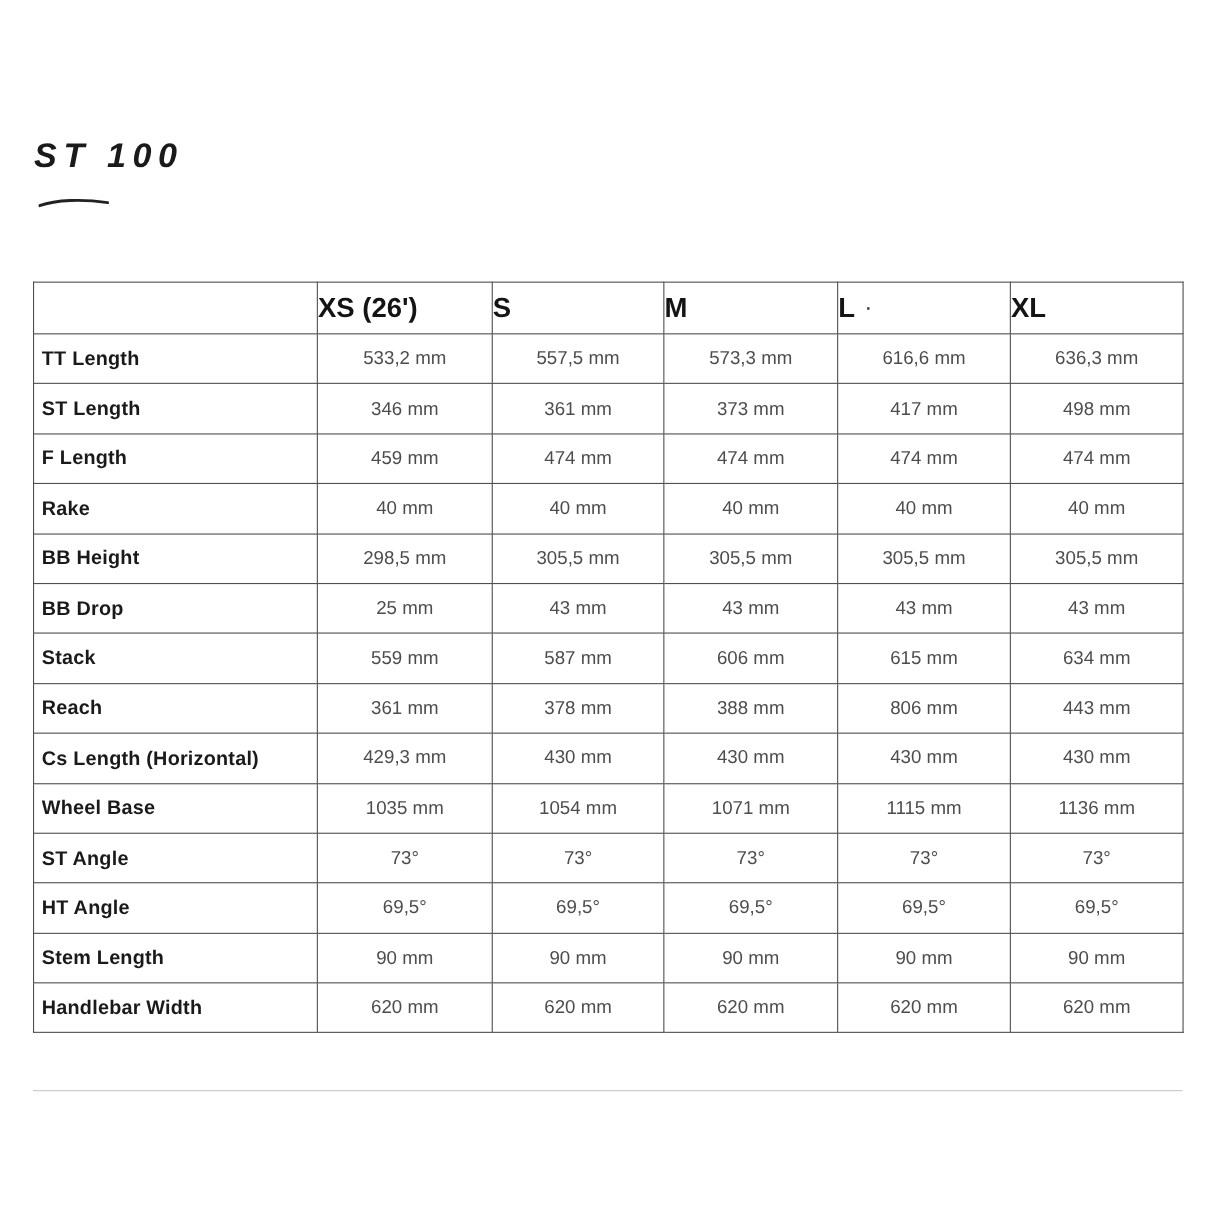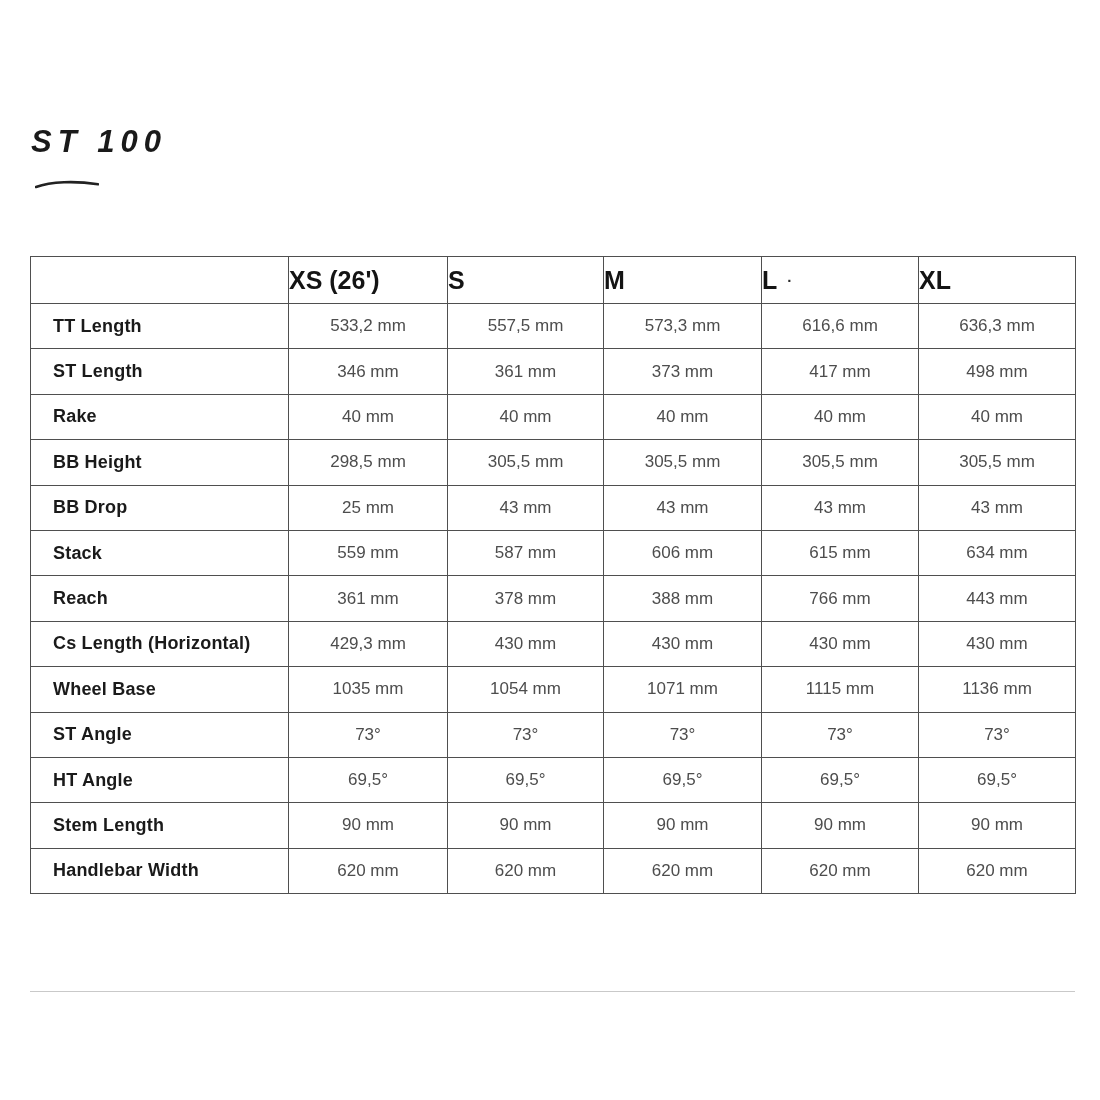--- a/index.html
+++ b/index.html
@@ -57,21 +57,21 @@
     letter-spacing:0px;
   }
   .spec-table tbody td{
     height:45.4px;
   }
   .label-cell{
     font-size:18px;
     font-weight:700;
     color:var(--text-primary);
     text-align:left;
-    padding-left:22px;
+    padding-left:7px;
     letter-spacing:0.2px;
   }
   .value-cell{
     font-size:17px;
     font-weight:400;
     color:var(--text-values);
     text-align:center;
   }
   .header-dot{
     font-size:15px;
@@ -129,20 +129,28 @@
         </tr>
         <tr>
           <td class="label-cell">ST Length</td>
           <td class="value-cell">346 mm</td>
           <td class="value-cell">361 mm</td>
           <td class="value-cell">373 mm</td>
           <td class="value-cell">417 mm</td>
           <td class="value-cell">498 mm</td>
         </tr>
         <tr>
+          <td class="label-cell">F Length</td>
+          <td class="value-cell">459 mm</td>
+          <td class="value-cell">474 mm</td>
+          <td class="value-cell">474 mm</td>
+          <td class="value-cell">474 mm</td>
+          <td class="value-cell">474 mm</td>
+        </tr>
+        <tr>
           <td class="label-cell">Rake</td>
           <td class="value-cell">40 mm</td>
           <td class="value-cell">40 mm</td>
           <td class="value-cell">40 mm</td>
           <td class="value-cell">40 mm</td>
           <td class="value-cell">40 mm</td>
         </tr>
         <tr>
           <td class="label-cell">BB Height</td>
           <td class="value-cell">298,5 mm</td>
@@ -165,21 +173,21 @@
           <td class="value-cell">587 mm</td>
           <td class="value-cell">606 mm</td>
           <td class="value-cell">615 mm</td>
           <td class="value-cell">634 mm</td>
         </tr>
         <tr>
           <td class="label-cell">Reach</td>
           <td class="value-cell">361 mm</td>
           <td class="value-cell">378 mm</td>
           <td class="value-cell">388 mm</td>
-          <td class="value-cell">766 mm</td>
+          <td class="value-cell">806 mm</td>
           <td class="value-cell">443 mm</td>
         </tr>
         <tr>
           <td class="label-cell">Cs Length (Horizontal)</td>
           <td class="value-cell">429,3 mm</td>
           <td class="value-cell">430 mm</td>
           <td class="value-cell">430 mm</td>
           <td class="value-cell">430 mm</td>
           <td class="value-cell">430 mm</td>
         </tr>

